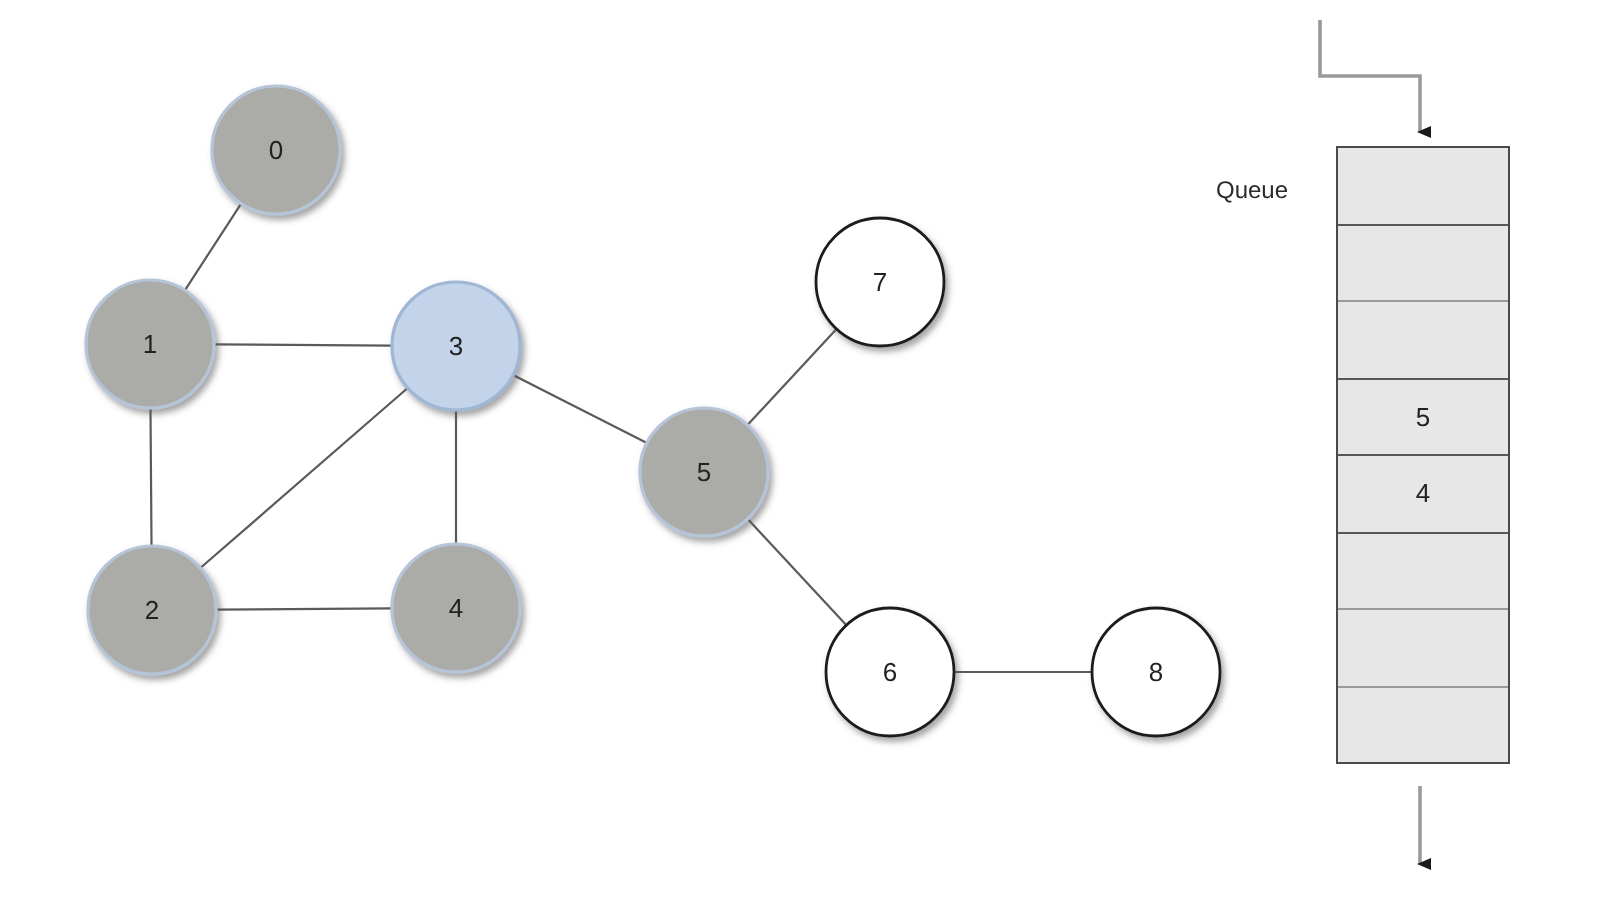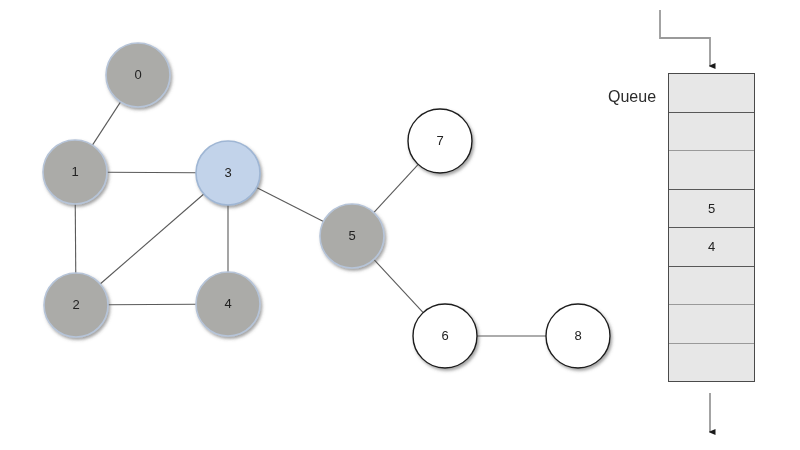--- a/index.html
+++ b/index.html
@@ -31,21 +31,21 @@
   .node-label {
     font-family: "Liberation Sans", sans-serif;
     font-size: 13px;
     fill: #222222;
     text-anchor: middle;
     dominant-baseline: middle;
   }
   .queue-label-text {
     position: absolute;
     font-family: "Liberation Sans", sans-serif;
-    font-size: 16px;
+    font-size: 12px;
     color: #2b2b2b;
     white-space: nowrap;
   }
   #queue-box {
     position: absolute;
     left: 668px;
     top: 73px;
     width: 87px;
     height: 309px;
     box-sizing: border-box;

